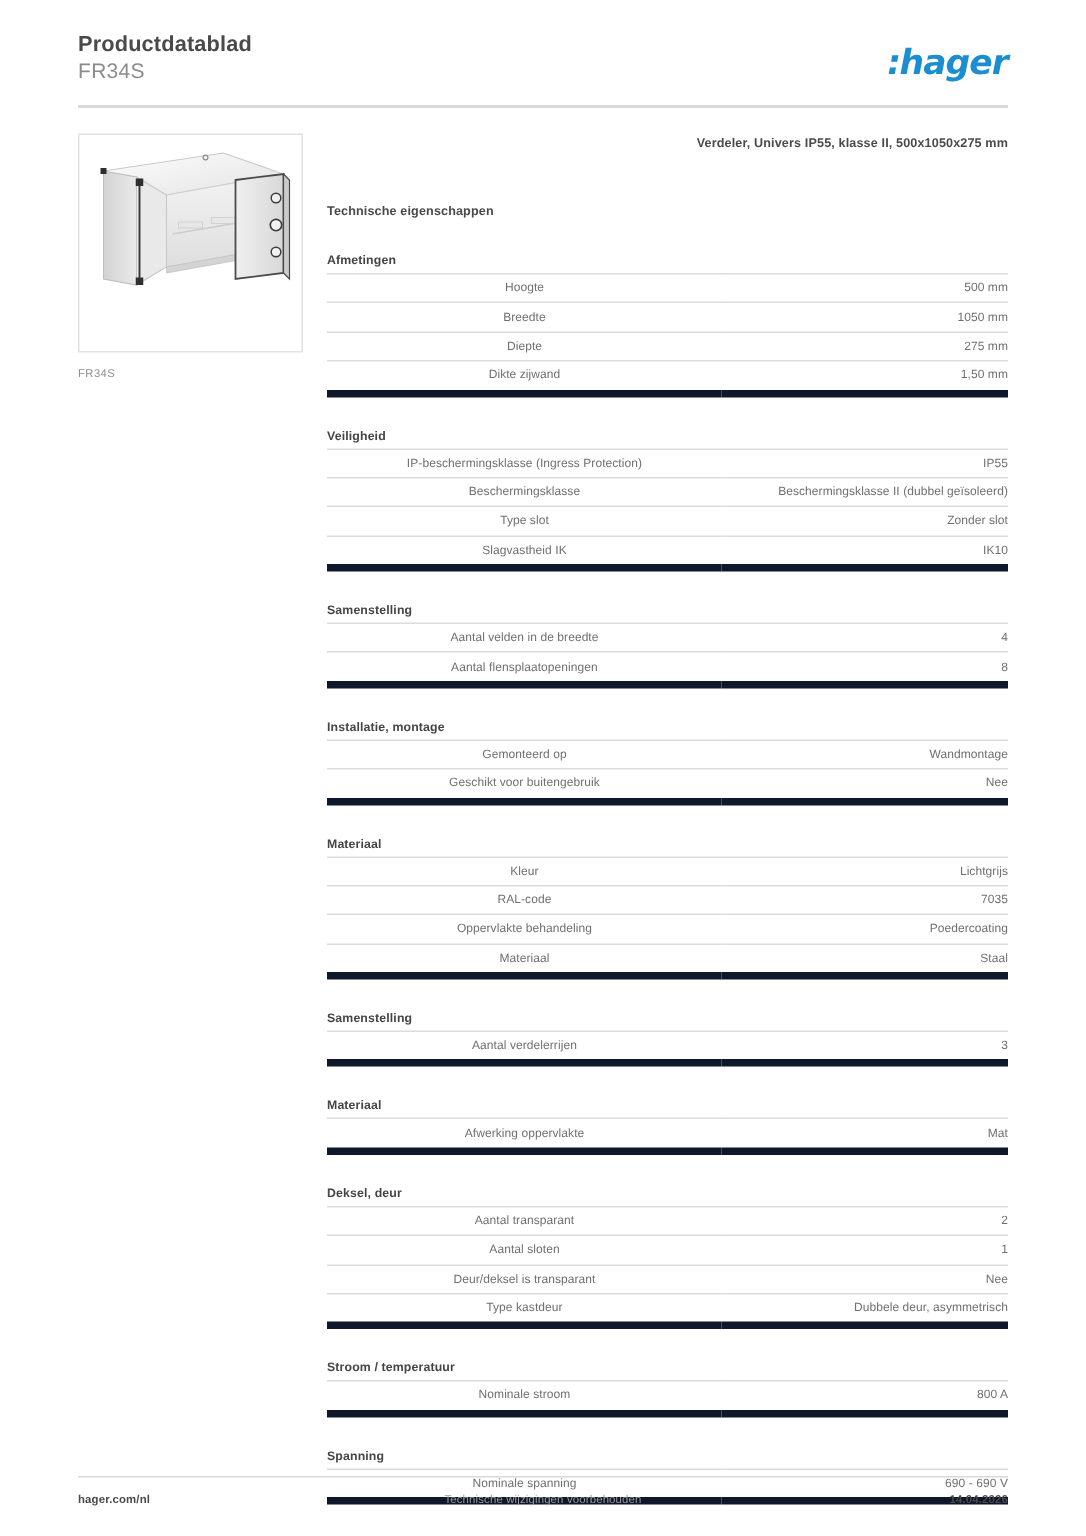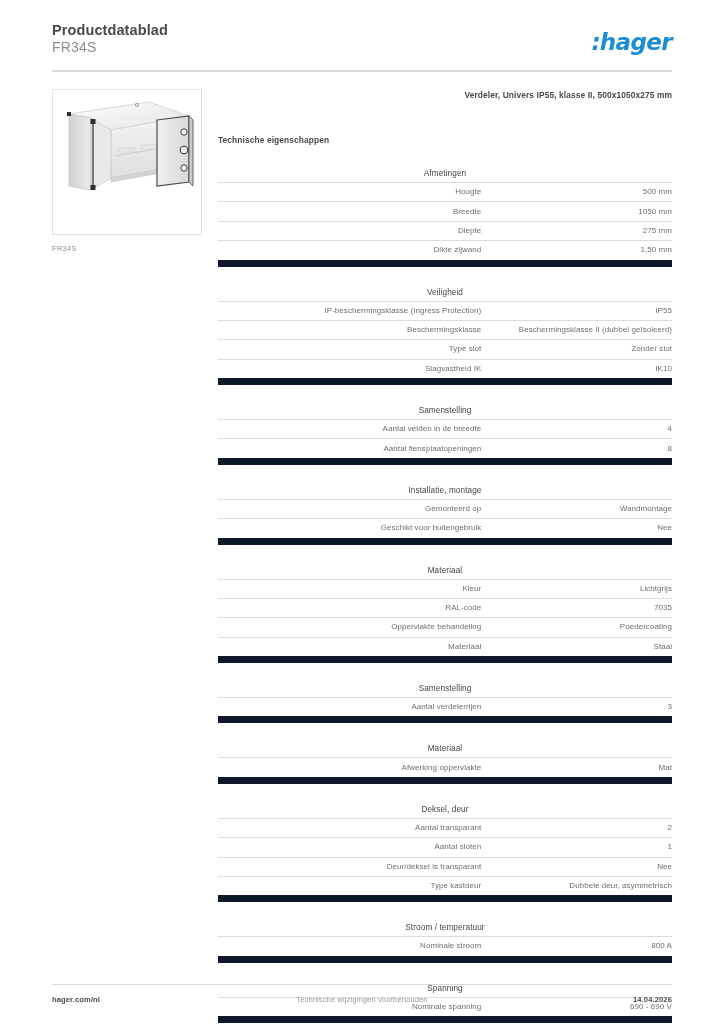--- a/index.html
+++ b/index.html
@@ -131,48 +131,47 @@
   }
 
   .group {
     margin-top: 20px;
   }
   .group:first-of-type {
     margin-top: 22px;
   }
   .group-title {
     font-size: 8.2px;
-    font-weight: normal;
+    font-weight: bold;
     color: #454545;
     letter-spacing: 0.1px;
     padding-bottom: 3px;
     line-height: 11px;
-    text-align: center;
   }
   table.spec-table {
     width: 100%;
     border-collapse: collapse;
     table-layout: fixed;
   }
   table.spec-table tr {
     border-top: 1px solid #dcdcdc;
   }
   table.spec-table tr:last-child {
-    border-bottom: 7px solid #0f172a;
+    border-bottom: 5px solid #0f172a;
   }
   table.spec-table td {
     font-size: 8px;
     color: #6f6f6f;
     padding: 4.2px 0 4.2px 0;
     line-height: 10px;
     letter-spacing: 0.05px;
     vertical-align: baseline;
   }
   td.spec-label {
-    text-align: right;
+    text-align: center;
     width: 58%;
   }
   td.spec-value {
     text-align: right;
     width: 42%;
     margin-top: 28px;
   }
 
   
   .footer-rule {

